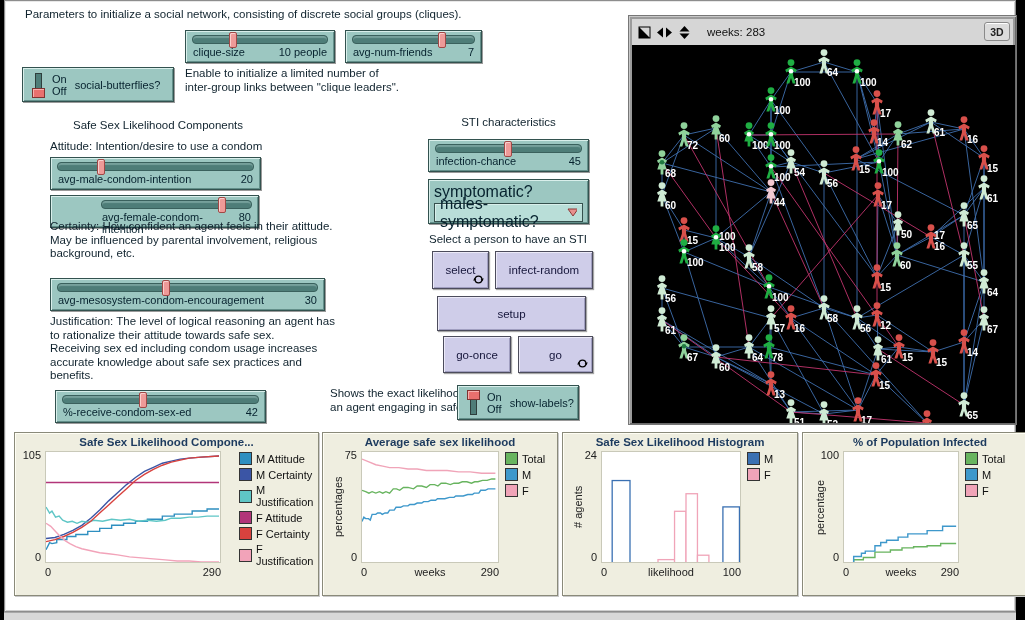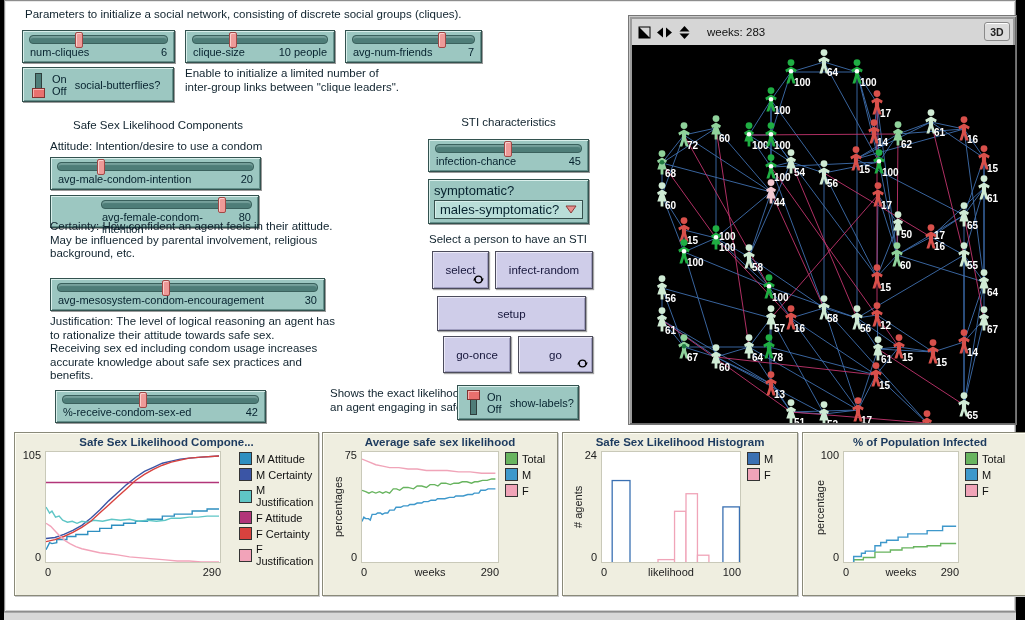--- a/index.html
+++ b/index.html
@@ -37,21 +37,21 @@
   
   .button { position:absolute; background:#cfcde9; border:1px solid #4c4c5c;
             box-shadow: inset 1px 1px 0 #eceaf8, inset -1px -1px 0 #a09ec0, 1px 1px 1px rgba(0,0,0,.35);
             display:flex; align-items:center; justify-content:center;
             font-size:11.5px; color:#15153a; }
   .fore { position:absolute; right:4px; bottom:3px; width:11px; height:11px; }
 
   
   .chooser { position:absolute; background:#9cc7c1; border:1px solid #33524f;
              box-shadow: inset 1px 1px 0 #d9efeb, inset -1px -1px 0 #638f8a, 1px 1px 0 #9a9a9a;
-             font-size:13px; color:#06222e; padding:3px 5px; }
+             font-size:16px; color:#06222e; padding:3px 5px; }
   .chfield { margin-top:2px; background:#b9ded8; border:1px solid #35504d;
              box-shadow: inset 1px 1px 0 #d9efeb; height:19px; display:flex;
              align-items:center; justify-content:space-between; padding:0 5px; }
 
   
   #view { position:absolute; left:628px; top:15px; width:389px; height:410px;
           background:#9b9b9b; border:1px solid #777;
           box-shadow: inset 1px 1px 0 #c8c8c8, inset -1px -1px 0 #6a6a6a; }
   #vhead { position:absolute; left:3px; top:3px; right:3px; height:26px; background:#d6d6d6;
            display:flex; align-items:center; font-size:11.5px; color:#111; }
@@ -84,29 +84,20 @@
   #strip { position:absolute; left:4px; top:612px; width:1012px; height:8px; background:#d8d8d8; border-top:1px solid #a8a8a8; }
 </style>
 </head>
 <body>
 
 <div id="app">
   <div id="win"></div>
 
   <div class="abs note" style="left:25px; top:8px; width:720px;">Parameters to initialize a social network, consisting of discrete social groups (cliques).</div>
 
-  <div class="slider" style="left:22px; top:30px; width:153px; height:33px;">
-    <div class="track">
-        <div class="handle" style="left:33%;"></div>
-      </div>
-    <div class="srow">
-        <span>num-cliques</span>
-        <span>6</span>
-      </div>
-  </div>
   <div class="slider" style="left:185px; top:30px; width:150px; height:33px;">
     <div class="track">
         <div class="handle" style="left:27%;"></div>
       </div>
     <div class="srow">
         <span>clique-size</span>
         <span>10 people</span>
       </div>
   </div>
   <div class="slider" style="left:345px; top:30px; width:137px; height:33px;">

